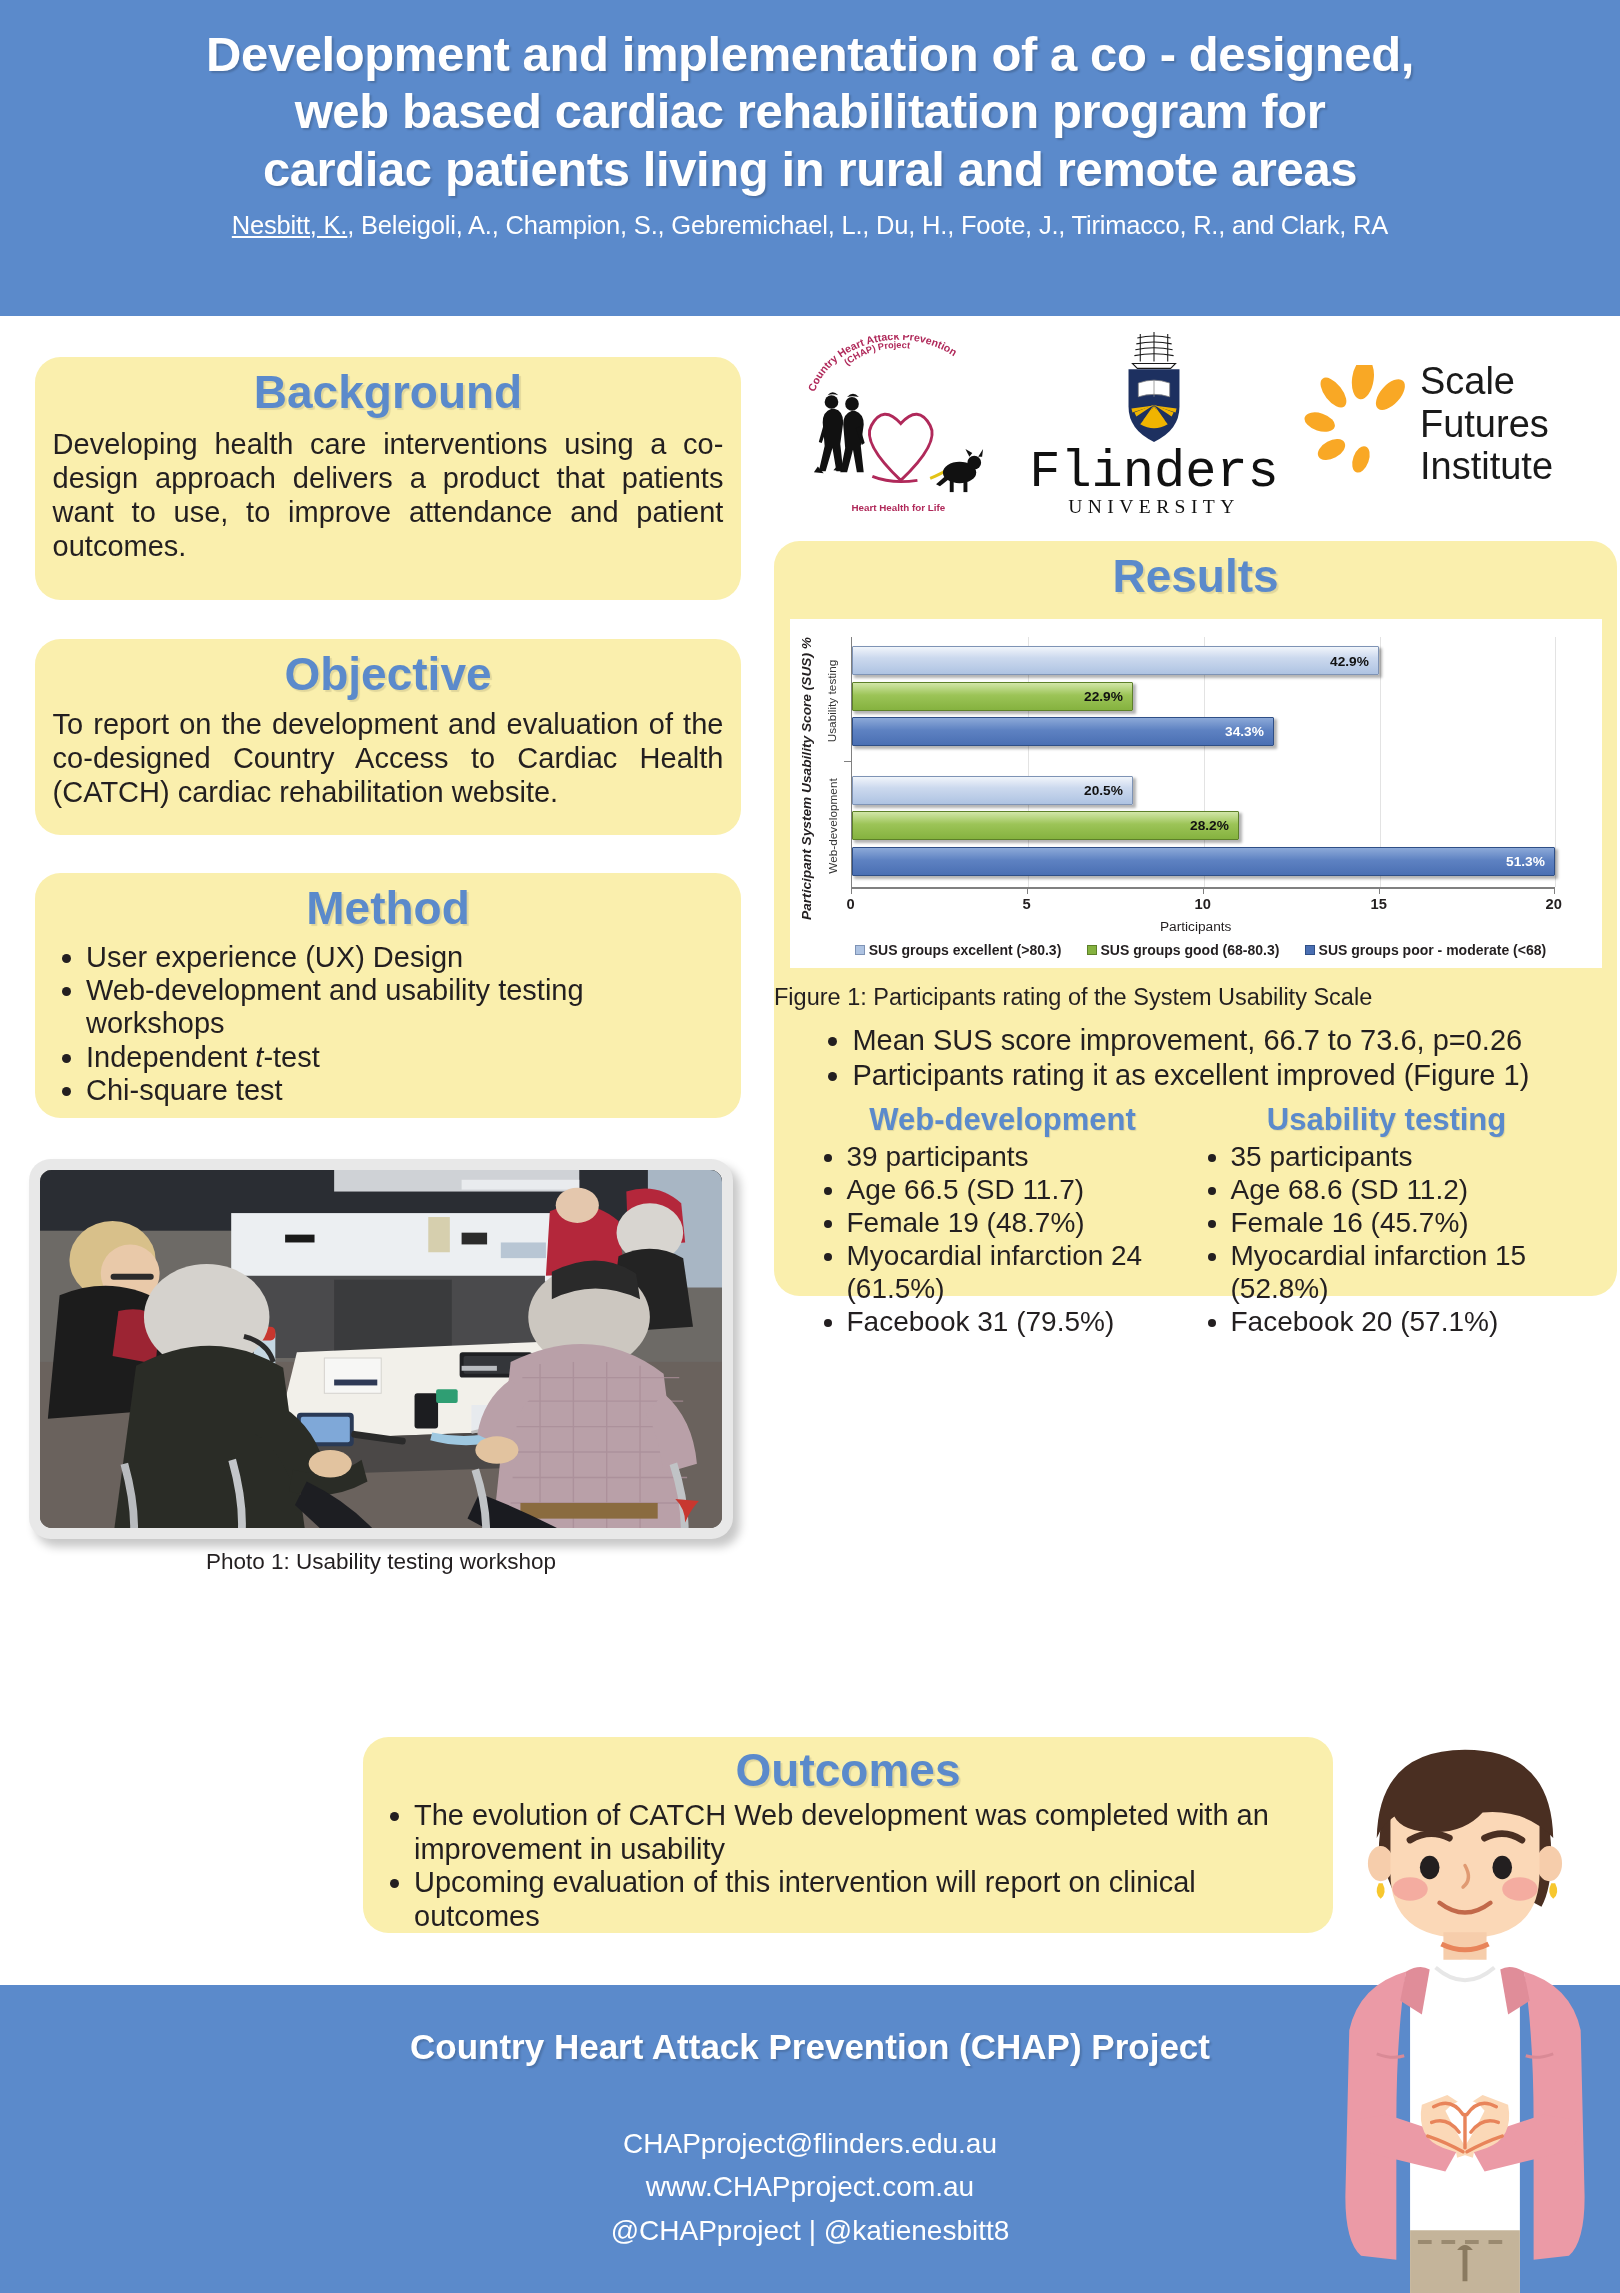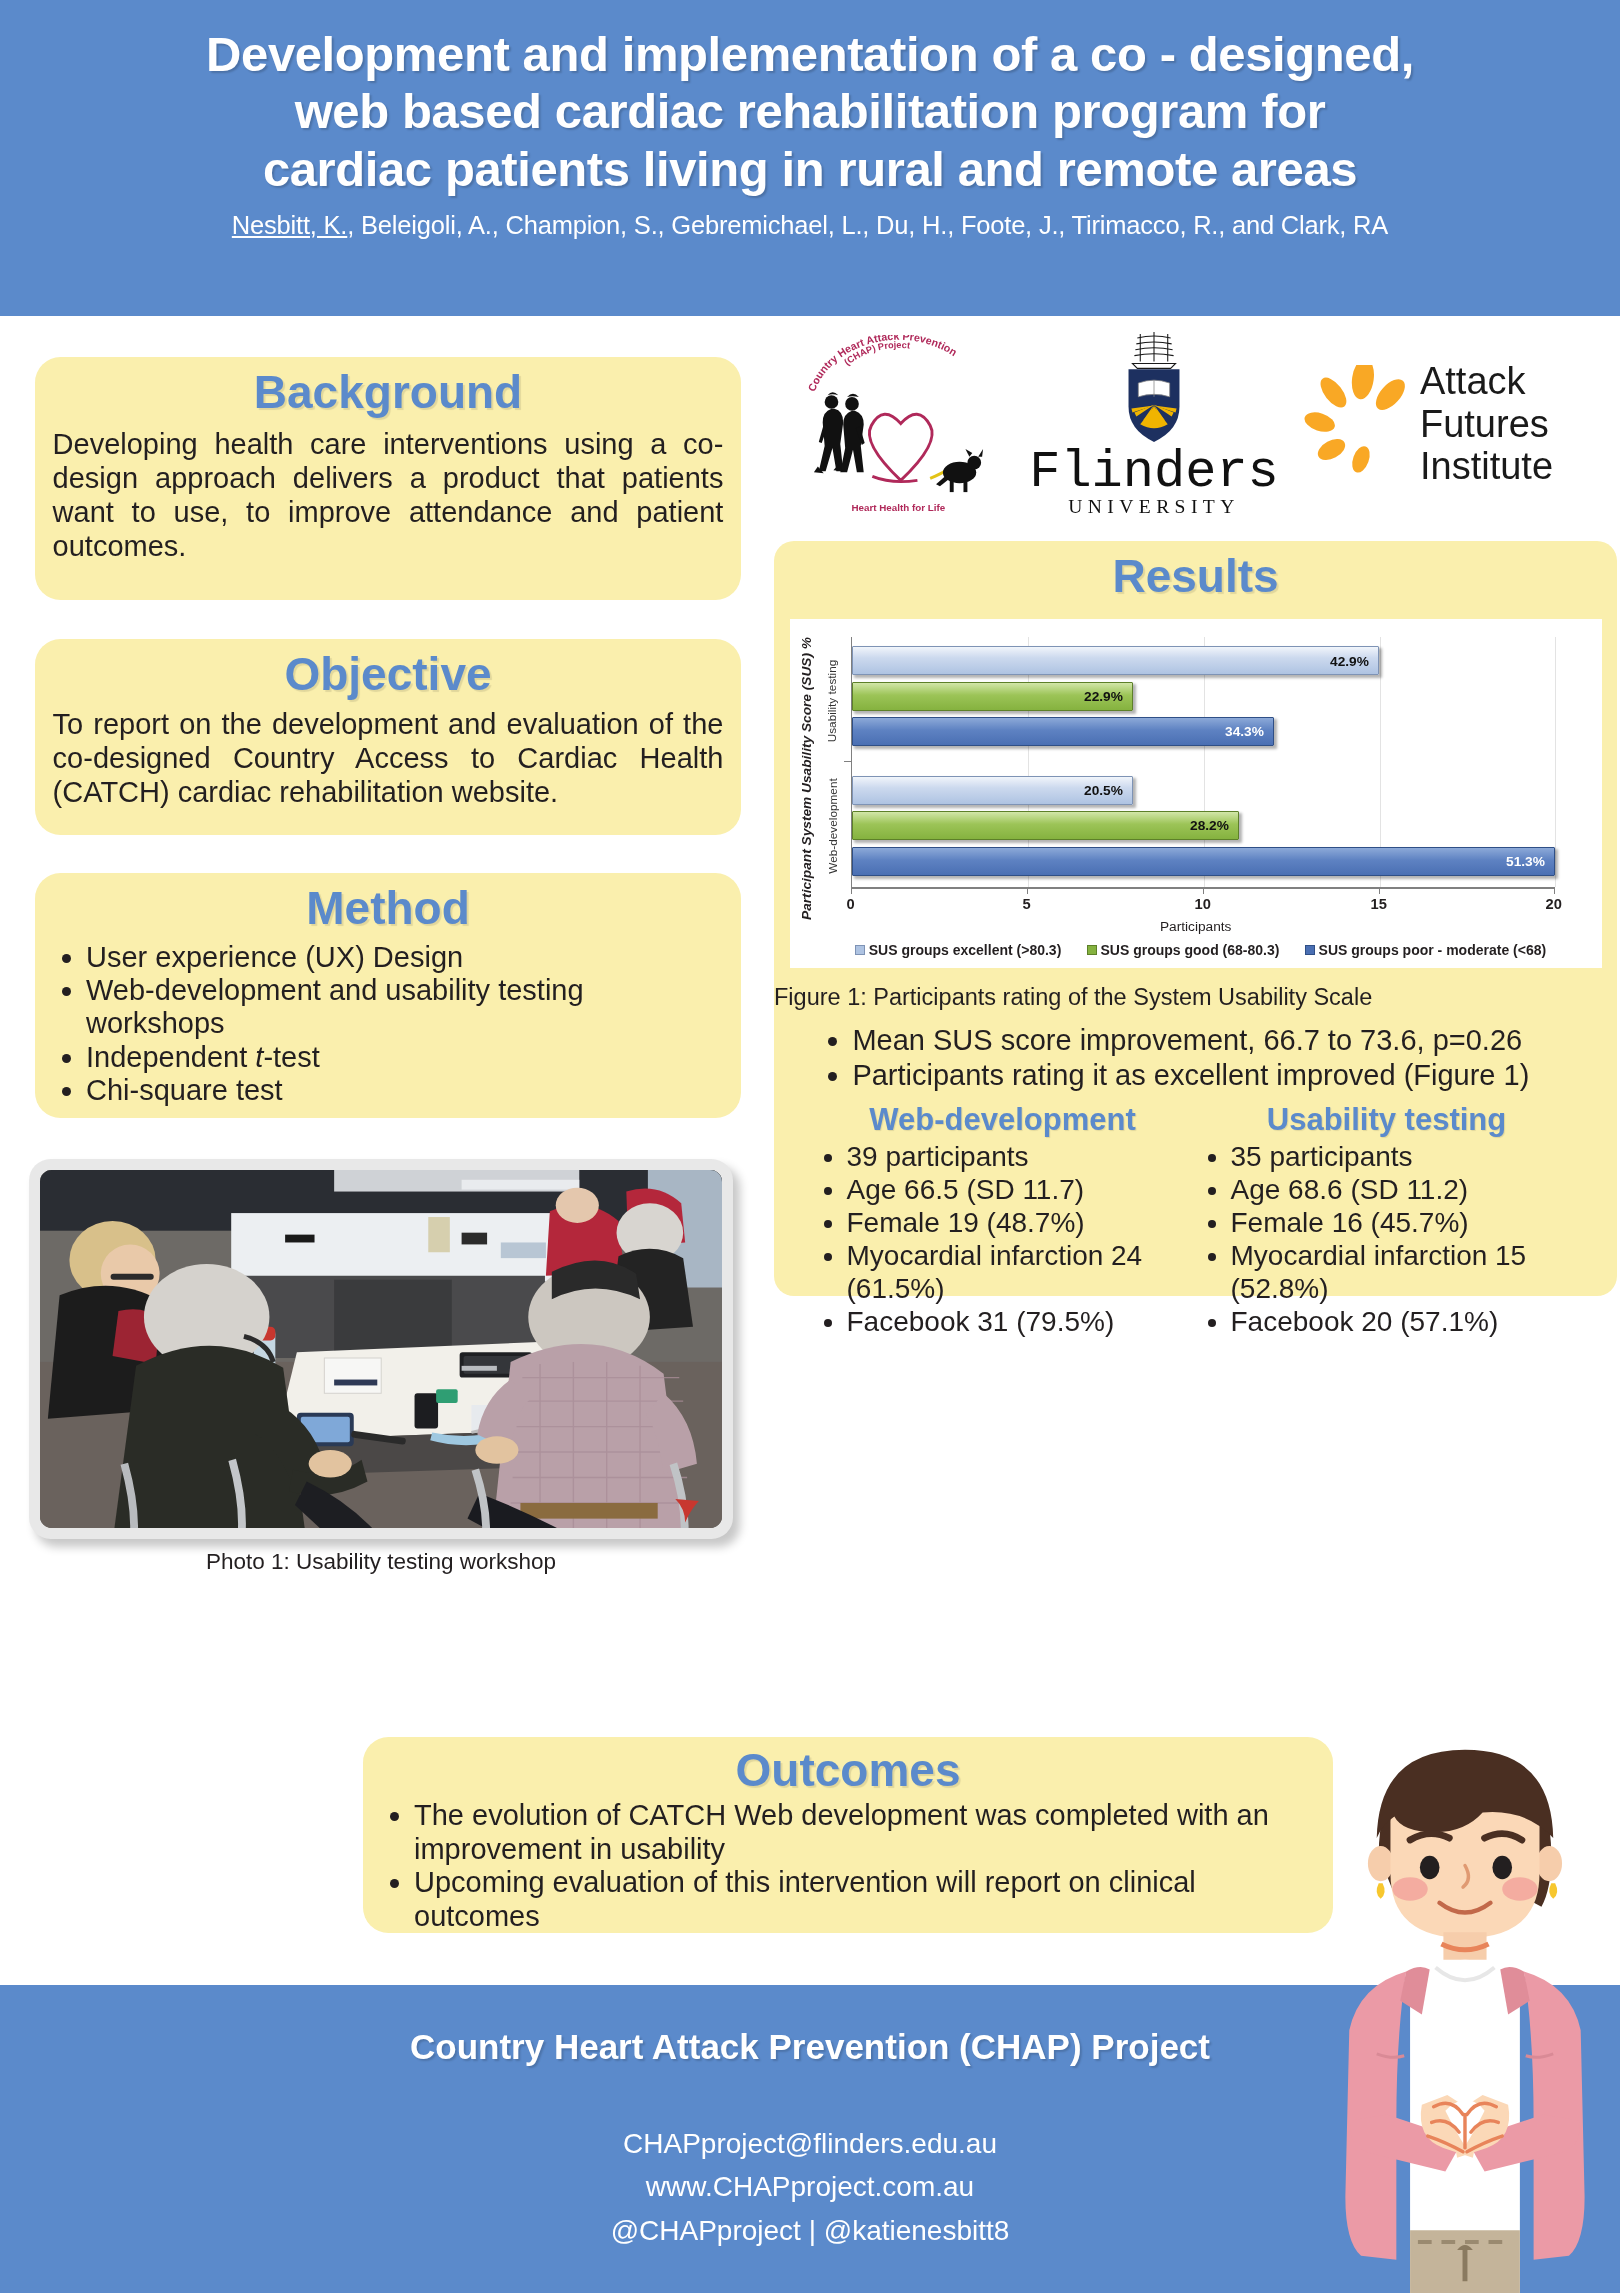--- a/index.html
+++ b/index.html
@@ -82,21 +82,21 @@
   #logo-flinders .f-sub {
     font-family: "Liberation Serif", serif; font-size: 19.6px; color: #111;
     letter-spacing: 5.4px; margin-top: -2px;
   }
   
   #logo-cfi { width: 294px; height: 176px; display:flex; align-items:center; gap: 7.8px; }
   #logo-cfi .cfi-text {
     font-size: 38px; line-height: 1.12; color: #1a1a1a;
   }
   
-  #card-results { left: 774px; top: 225px; width: 843px; height: 755px; border-radius: 20px; }
+  #card-results { left: 774px; top: 225px; width: 843px; height: 755px; }
   #card-results .card-title { font-size: 46px; margin-top: 7.8px; }
   #chart-box {
     position: absolute; left: 15.7px; top: 78px; width: 812px; height: 349px;
     background: #ffffff;
   }
   #fig-caption {
     position: absolute; left: 0; top: 443px; width: 843px; 
     font-size: 23.5px; color: #231f20;
   }
   #results-bullets {
@@ -336,21 +336,21 @@
         <g fill="#f9a825">
           <ellipse cx="60" cy="14" rx="11" ry="21" transform="rotate(8 60 14)"></ellipse>
           <ellipse cx="88" cy="30" rx="10" ry="19" transform="rotate(42 88 30)"></ellipse>
           <ellipse cx="30" cy="28" rx="9" ry="18" transform="rotate(-38 30 28)"></ellipse>
           <ellipse cx="16" cy="58" rx="9" ry="16" transform="rotate(-72 16 58)"></ellipse>
           <ellipse cx="28" cy="86" rx="9" ry="15" transform="rotate(-118 28 86)"></ellipse>
           <ellipse cx="58" cy="96" rx="8" ry="14" transform="rotate(-160 58 96)"></ellipse>
         </g>
       </svg>
       <div class="cfi-text">
-        <div>Attack</div>
+        <div>Scale</div>
         <div>Futures</div>
         <div>Institute</div>
       </div>
     </div>
   </div>
 
   <div class="card" id="card-results">
     <div class="card-title">Results</div>
 
     <div id="chart-box">

